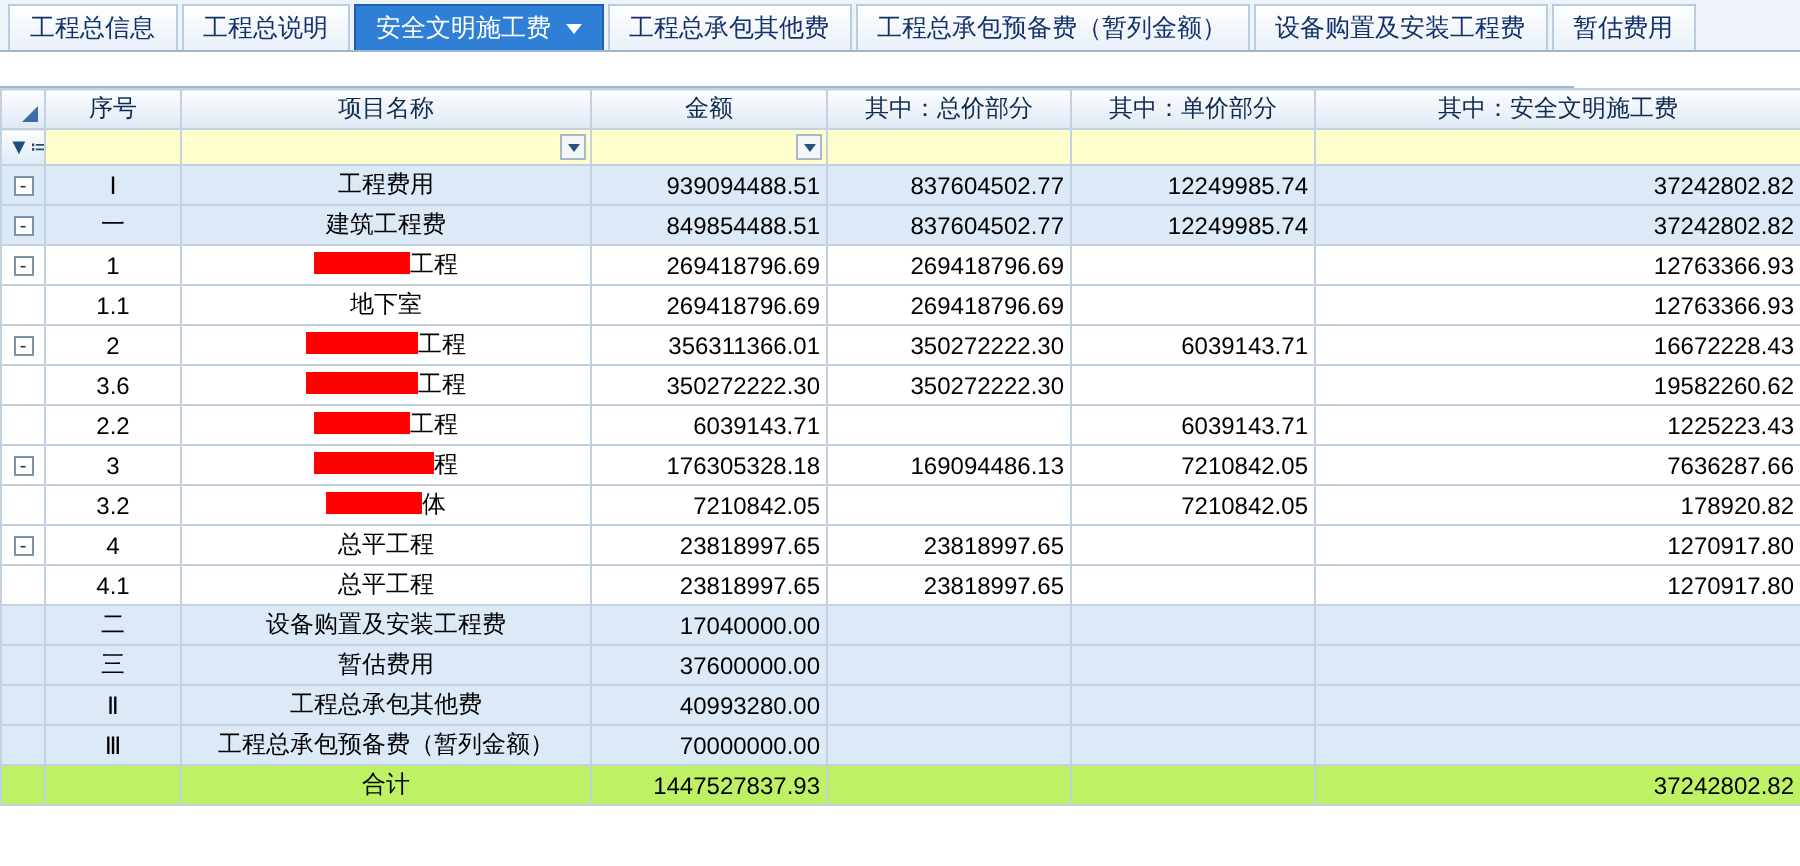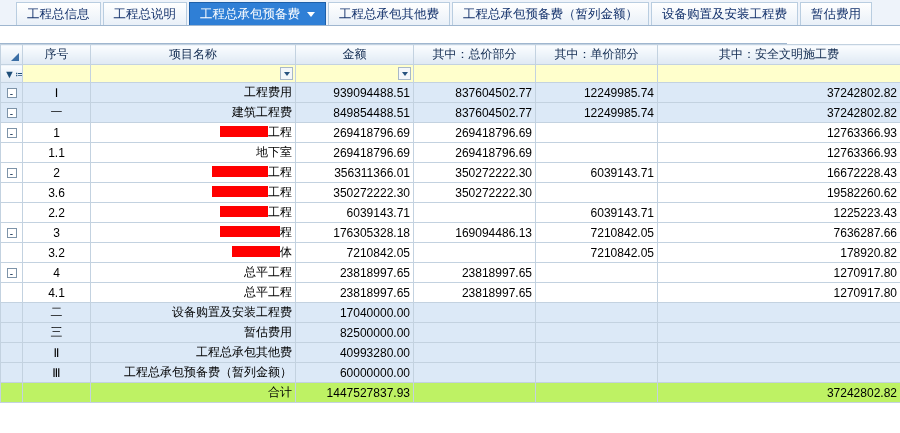--- a/index.html
+++ b/index.html
@@ -18,21 +18,21 @@
     background: #ffffff;
   }
 
   
   .tabbar {
     display: flex;
     height: 26px;
     background: #eef3fa;
     border-bottom: 1px solid #9fb6cf;
     align-items: stretch;
-    padding-left: 16px;
+    padding-left: 4px;
   }
   .tab {
     display: flex;
     align-items: center;
     justify-content: center;
     padding: 0 10px;
     font-size: 12.5px;
     background: linear-gradient(#ffffff, #e9f0f8);
     border: 1px solid #b9cde0;
     border-bottom: none;
@@ -137,21 +137,21 @@
   }
   .funnel {
     display: inline-block;
     color: #1f4e79;
     font-size: 11px;
     line-height: 16px;
   }
 
   td.num { text-align: right; padding-right: 5px; font-family: "Liberation Sans", sans-serif; }
   td.ctr { text-align: center; }
-  td.lft { text-align: right; }
+  td.lft { text-align: center; }
 
   
   td.exp {
     background: linear-gradient(#fbfdff, #e4edf6);
     text-align: center;
     border: 1px solid #c3d2e0;
   }
   .box {
     display: inline-block;
     width: 10px; height: 10px;
@@ -193,21 +193,21 @@
 <div id="app">
 
   <div class="tabbar" id="tabbar">
       <div class="tab">
         <span>工程总信息</span>
       </div>
       <div class="tab">
         <span>工程总说明</span>
       </div>
       <div class="tab active">
-        <span>工程总承包预备费</span>
+        <span>安全文明施工费</span>
         <span class="caret"></span>
       </div>
       <div class="tab">
         <span>工程总承包其他费</span>
       </div>
       <div class="tab">
         <span>工程总承包预备费（暂列金额）</span>
       </div>
       <div class="tab">
         <span>设备购置及安装工程费</span>
@@ -366,39 +366,39 @@
             <td class="lft ind1"><span>设备购置及安装工程费</span></td>
             <td class="num">17040000.00</td>
             <td class="num"></td>
             <td class="num"></td>
             <td class="num"></td>
           </tr>
           <tr class="lvl1">
             <td class="exp"></td>
             <td class="ctr">三</td>
             <td class="lft ind1"><span>暂估费用</span></td>
-            <td class="num">82500000.00</td>
+            <td class="num">37600000.00</td>
             <td class="num"></td>
             <td class="num"></td>
             <td class="num"></td>
           </tr>
           <tr class="lvl0">
             <td class="exp"></td>
             <td class="ctr">Ⅱ</td>
             <td class="lft ind1"><span>工程总承包其他费</span></td>
             <td class="num">40993280.00</td>
             <td class="num"></td>
             <td class="num"></td>
             <td class="num"></td>
           </tr>
           <tr class="lvl0">
             <td class="exp"></td>
             <td class="ctr">Ⅲ</td>
             <td class="lft ind1"><span>工程总承包预备费（暂列金额）</span></td>
-            <td class="num">60000000.00</td>
+            <td class="num">70000000.00</td>
             <td class="num"></td>
             <td class="num"></td>
             <td class="num"></td>
           </tr>
           <tr class="total">
             <td class="exp"></td>
             <td class="ctr"></td>
             <td class="lft ind1"><span>合计</span></td>
             <td class="num">1447527837.93</td>
             <td class="num"></td>

